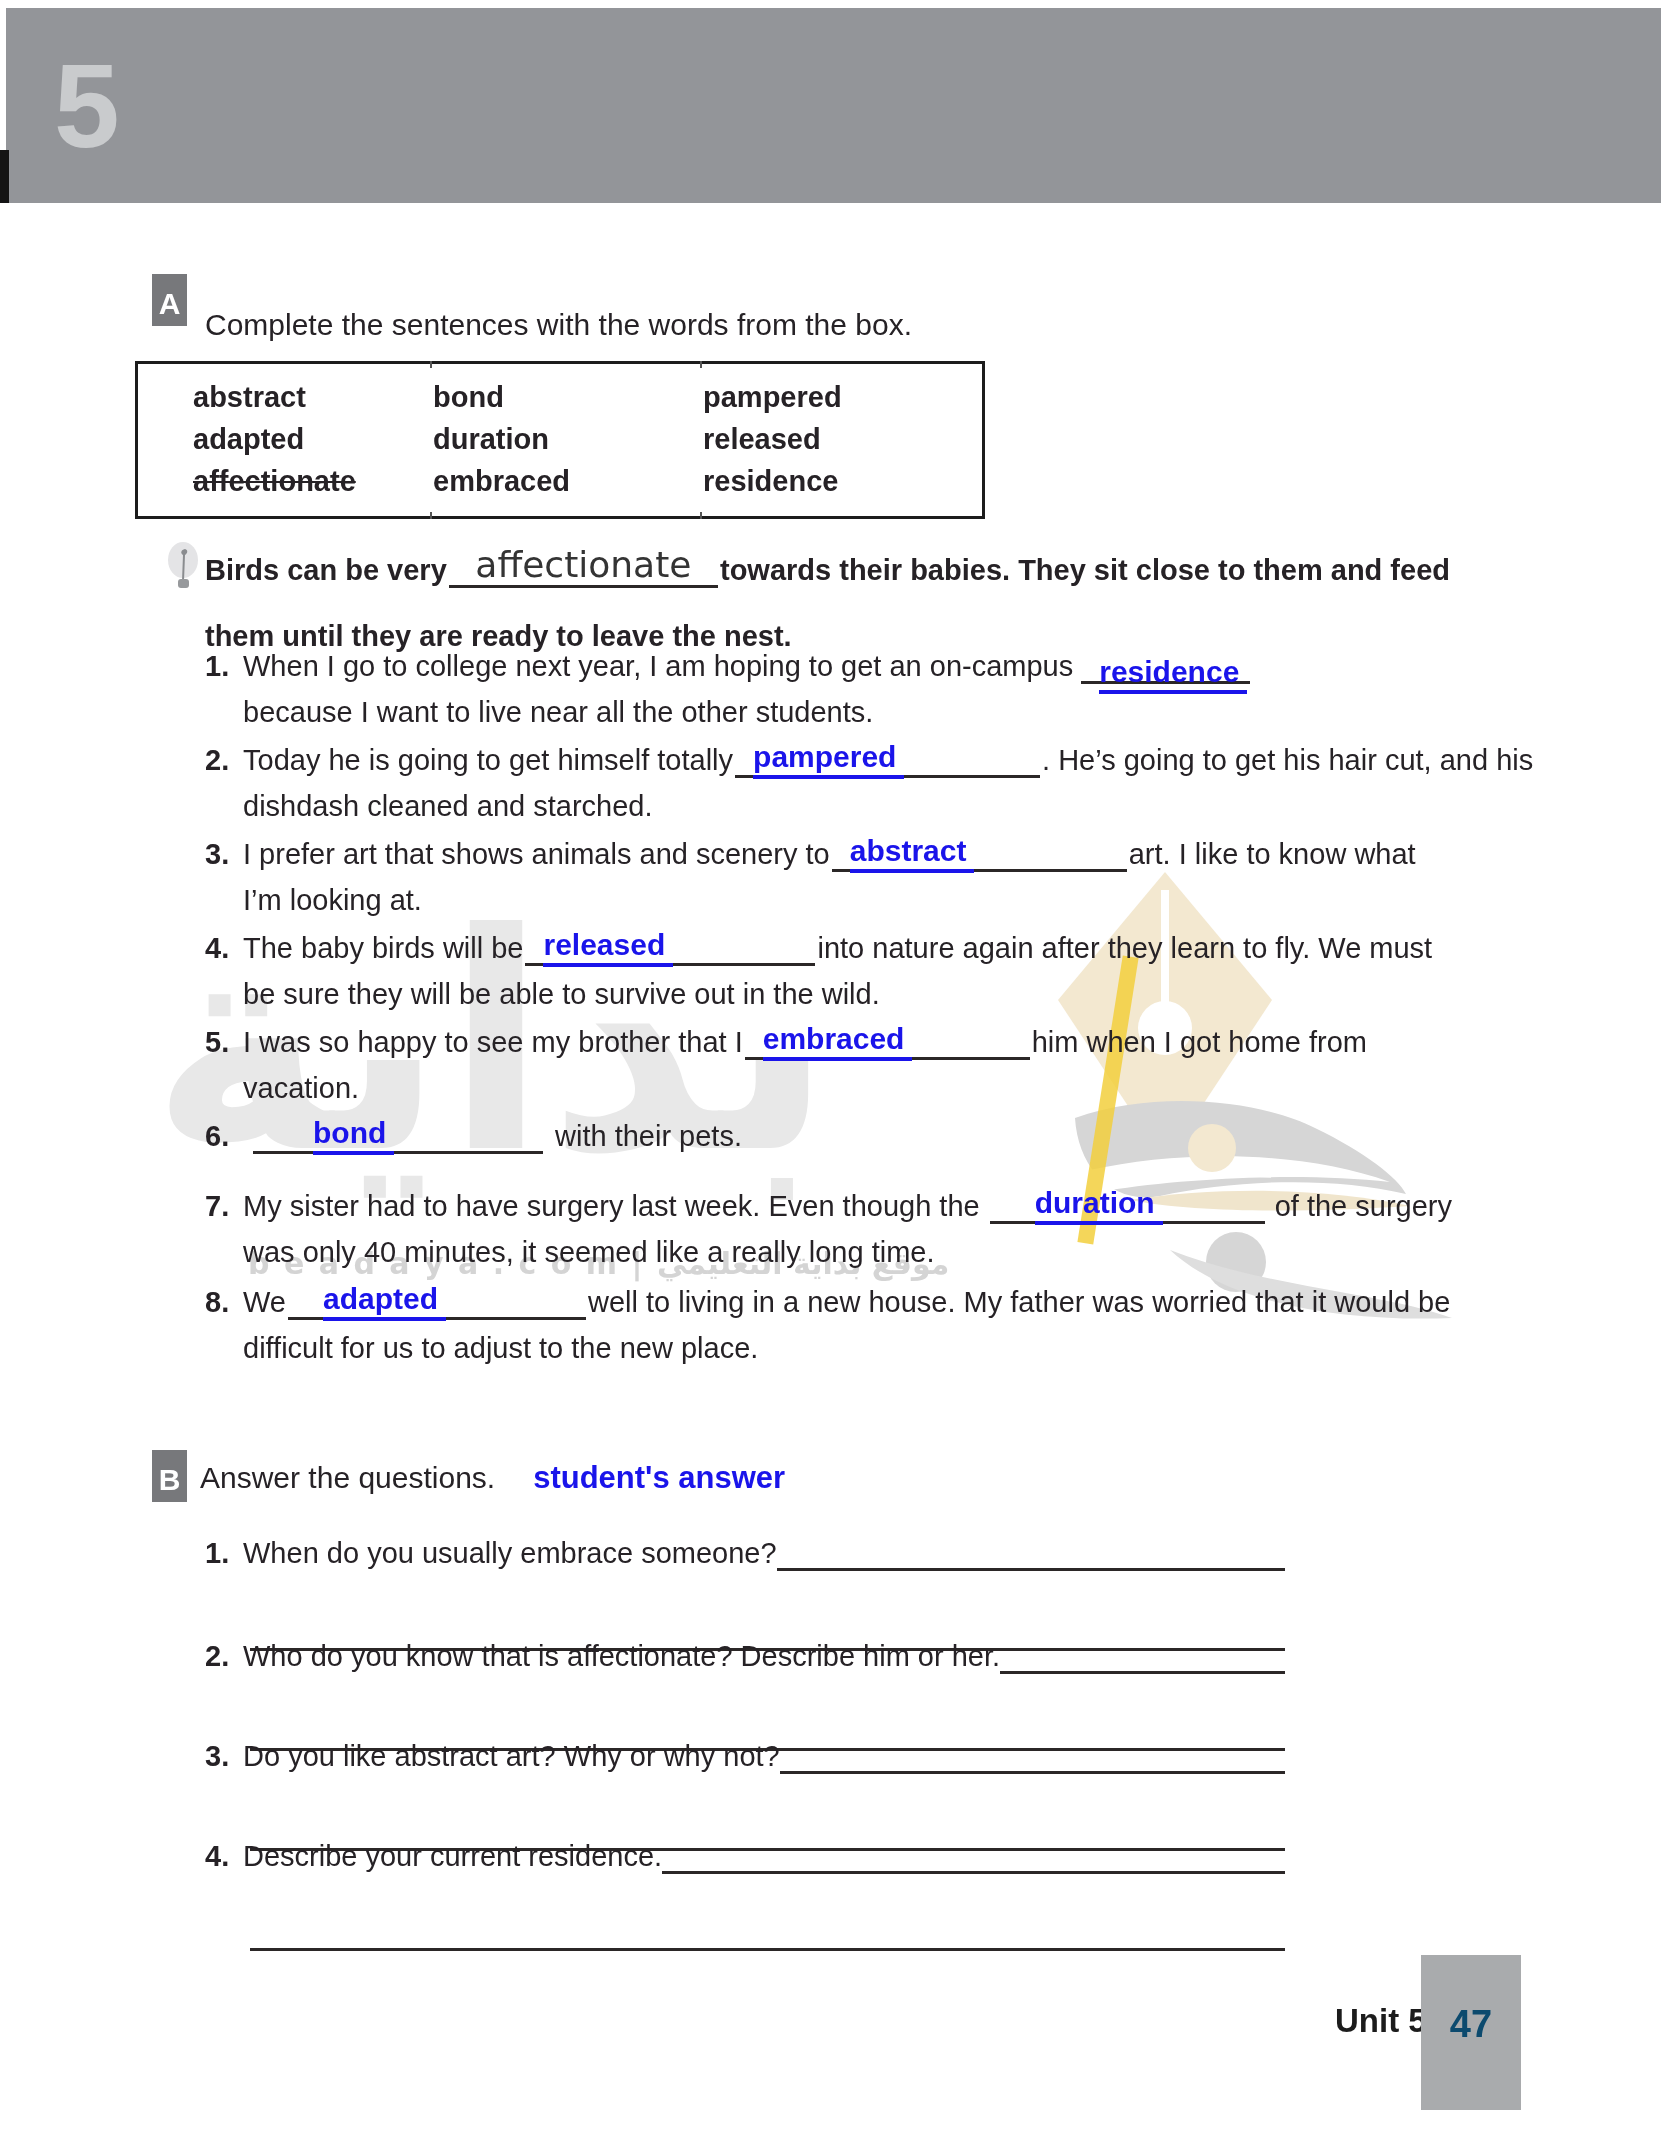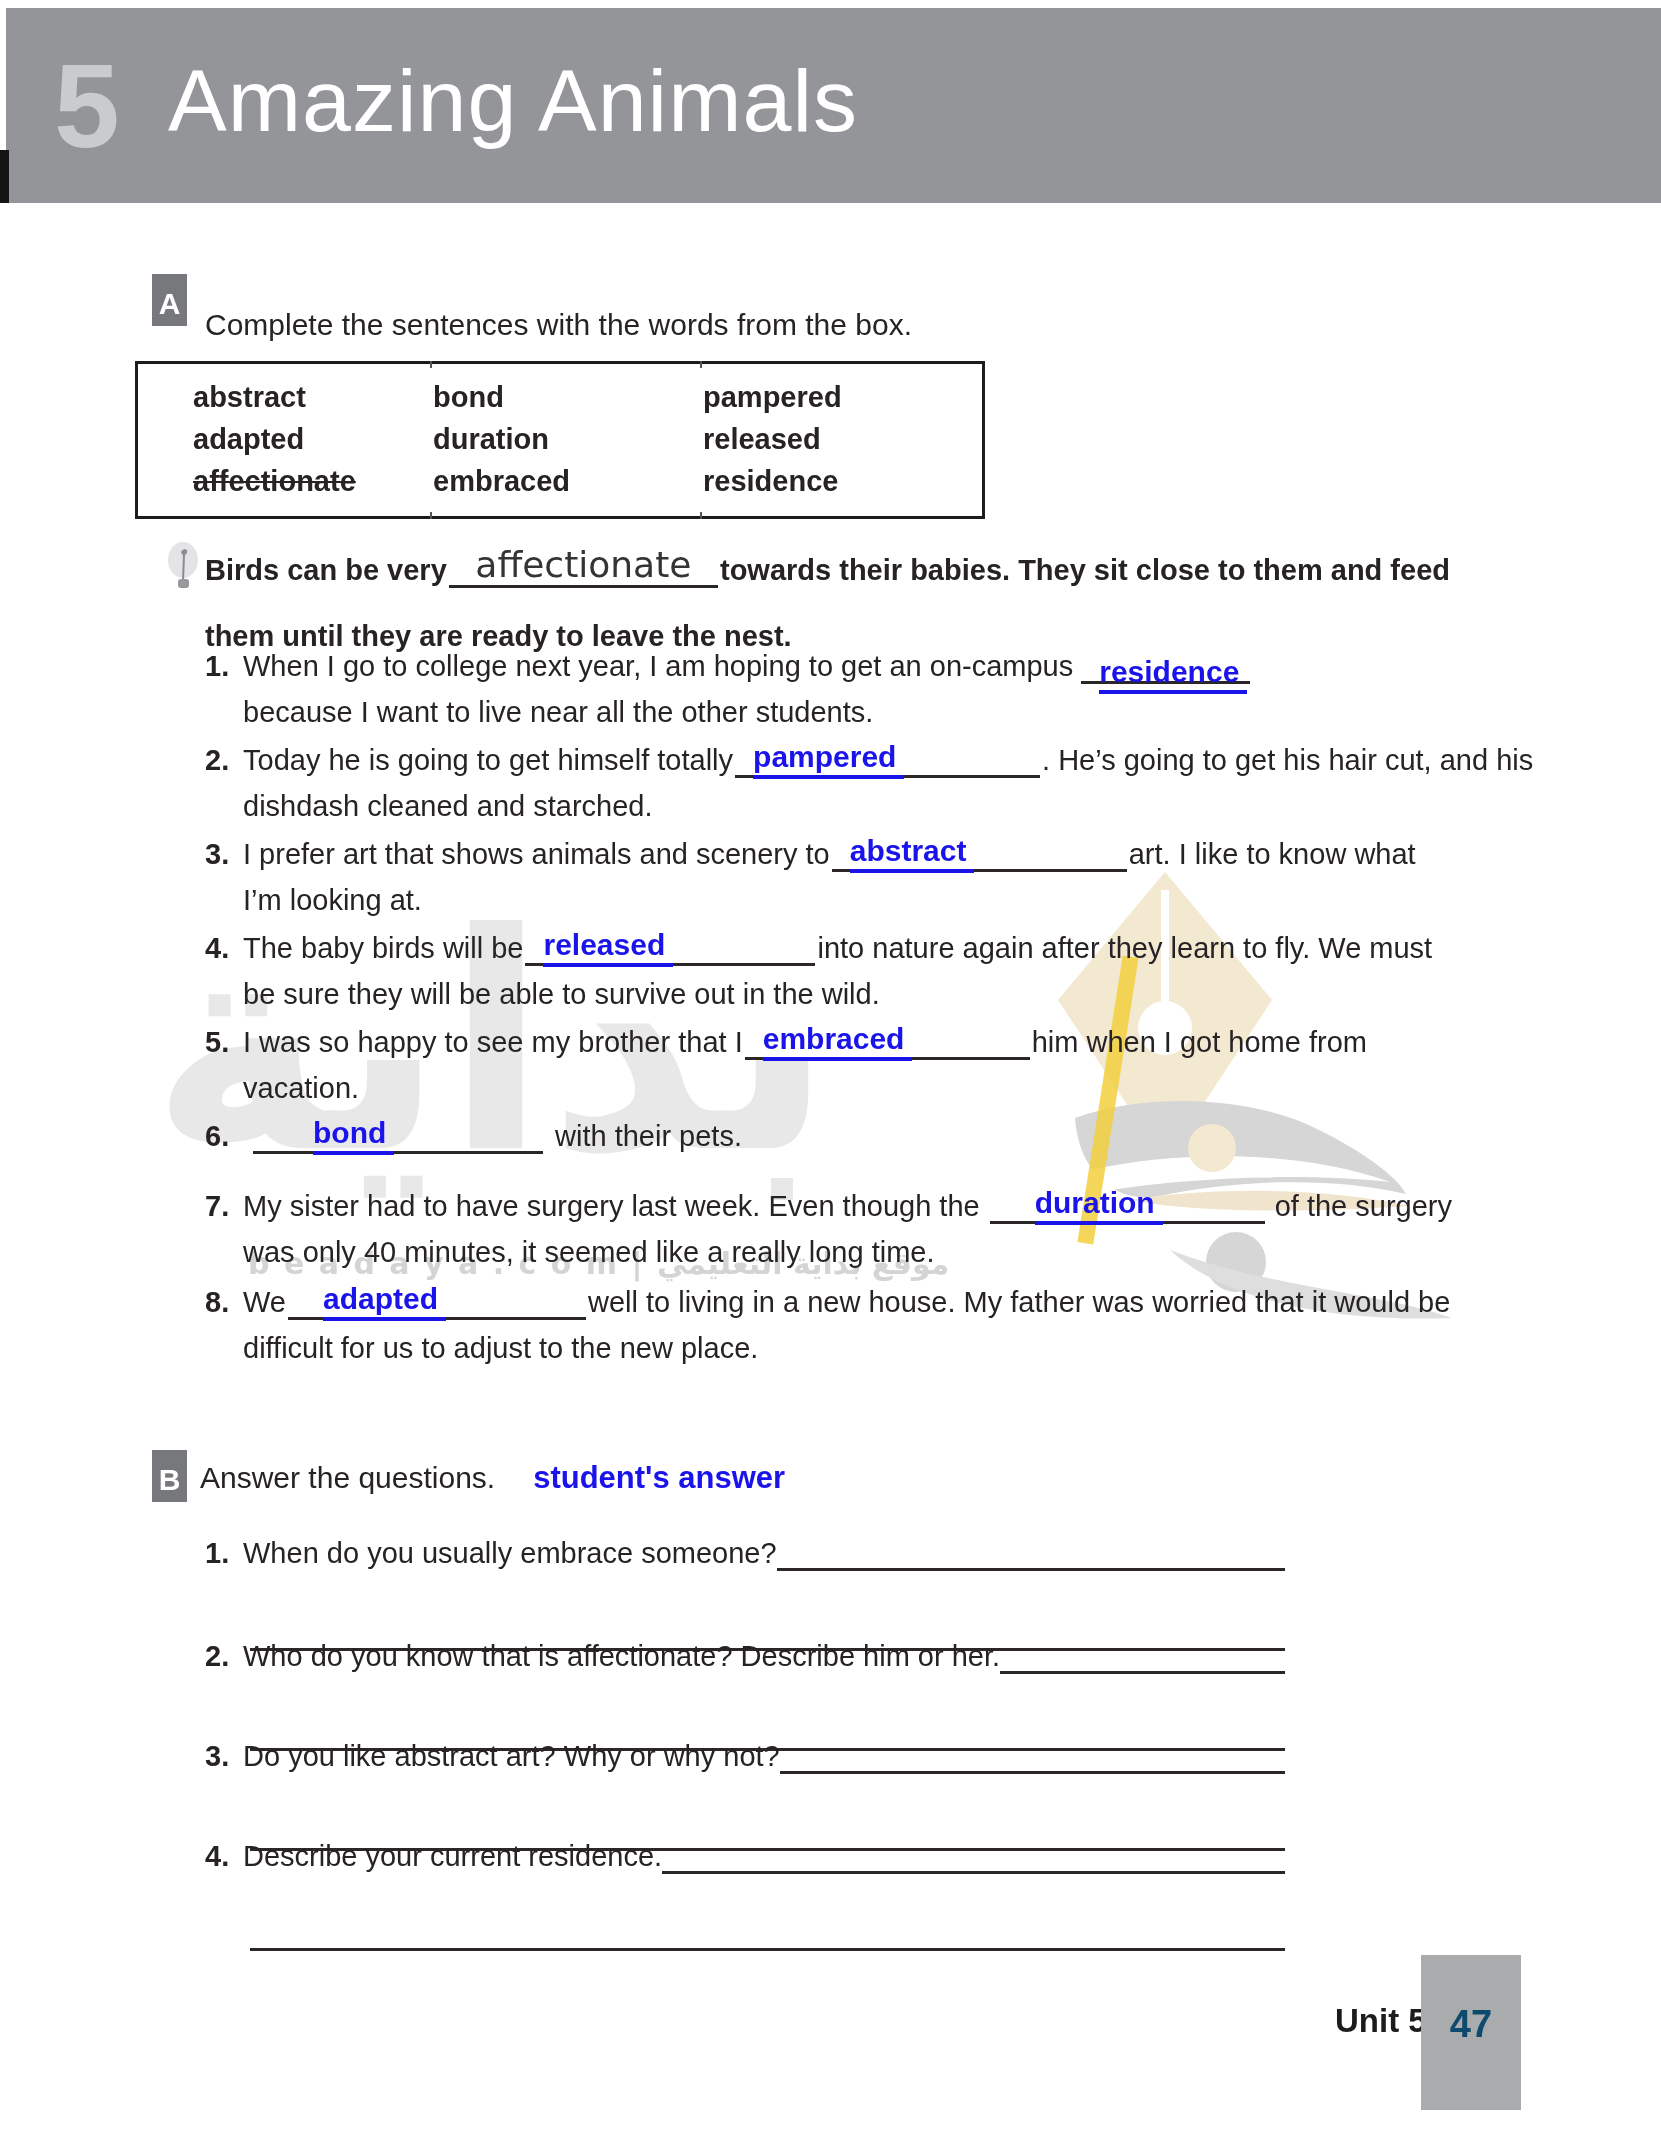--- a/index.html
+++ b/index.html
@@ -117,21 +117,20 @@
       <path d="M1130,1200 C1220,1186 1330,1188 1410,1206 C1320,1212 1200,1214 1130,1200 Z" fill="#f0e5cc"></path>
       <circle cx="1236" cy="1262" r="30" fill="#d6d6d6"></circle>
       <path d="M1170,1250 C1260,1286 1380,1292 1452,1318 C1350,1322 1230,1306 1170,1250 Z" fill="#dedede"></path>
     </svg>
     <div class="wm-yellow"></div>
     <div class="wm-domain">b e a d a y a . c o m   |   موقع بداية التعليمي</div>
   </div>
 
   <div class="hdr">
     <div class="hdr-num">5</div>
-    <div class="hdr-title">Amazing Animals</div>
   </div>
   <div class="hdr-corner"></div>
 
   <div class="badge" style="left:152px; top:274px;">A</div>
   <div class="instr" style="left:205px; top:308px;">Complete the sentences with the words from the box.</div>
 
   <div class="wordbox">
     <span class="wb-tick" style="left:292px; top:-3px;"></span>
     <span class="wb-tick" style="left:562px; top:-3px;"></span>
     <span class="wb-tick" style="left:292px; bottom:-3px;"></span>

